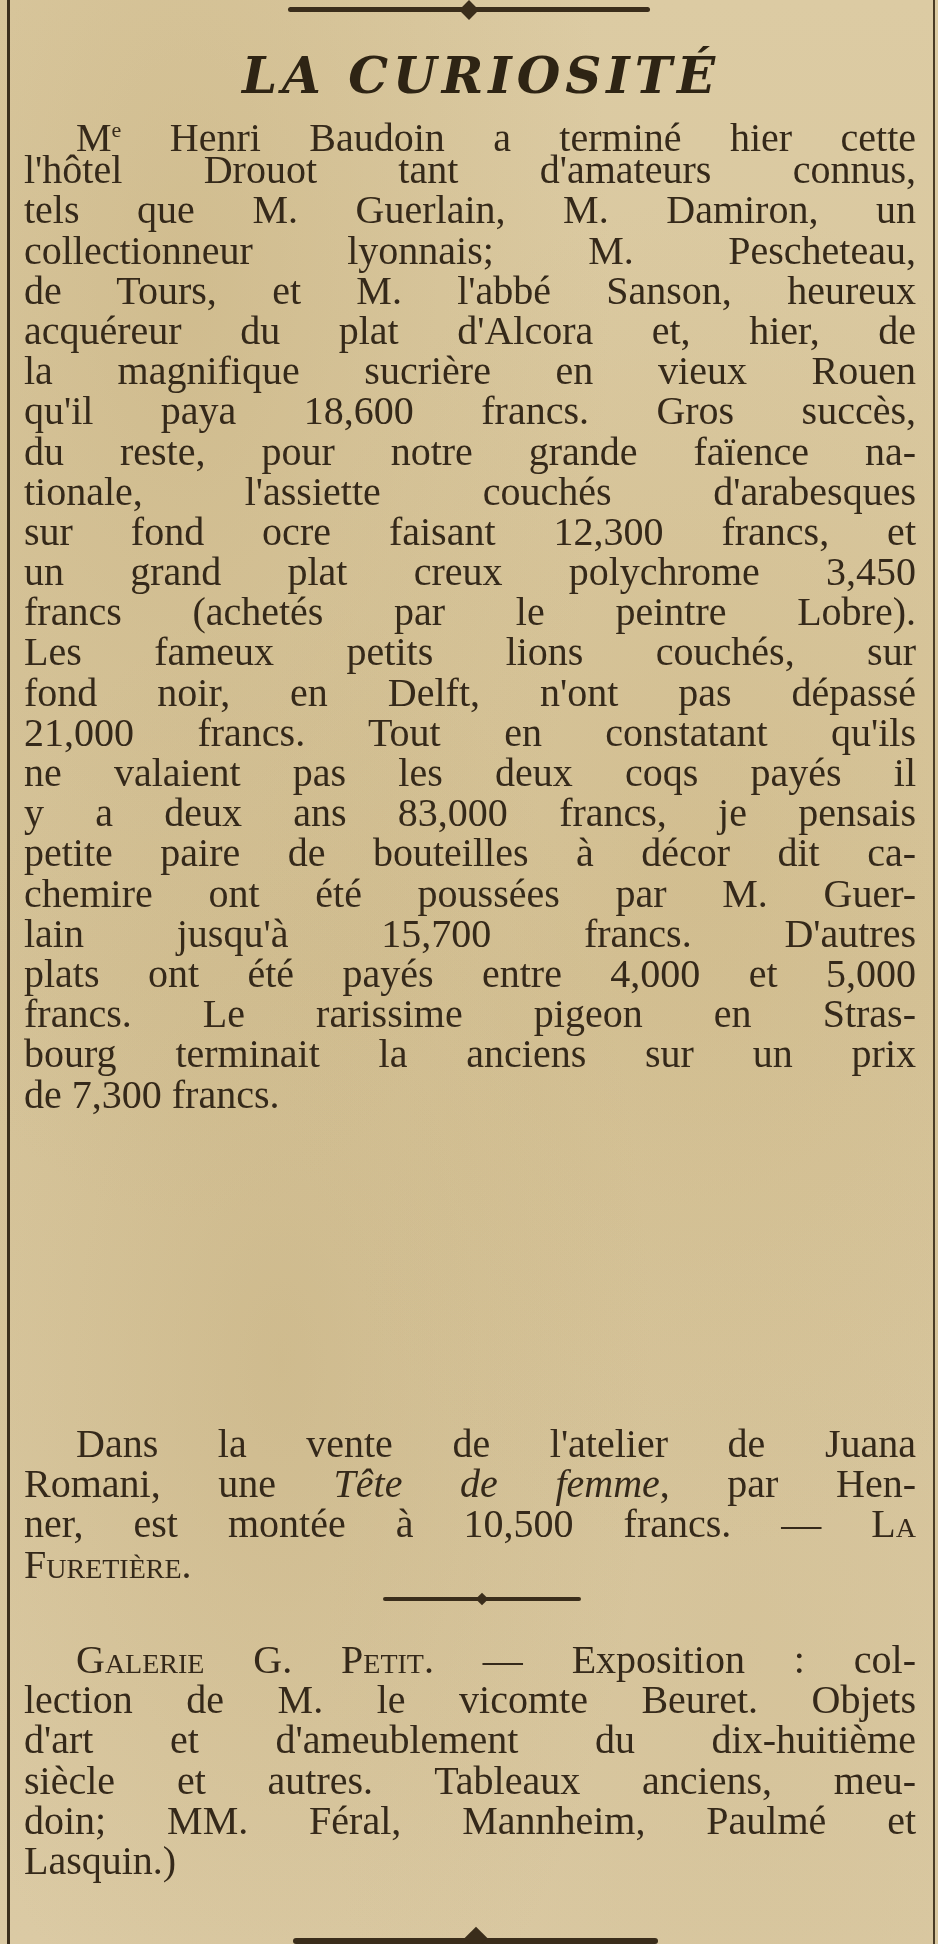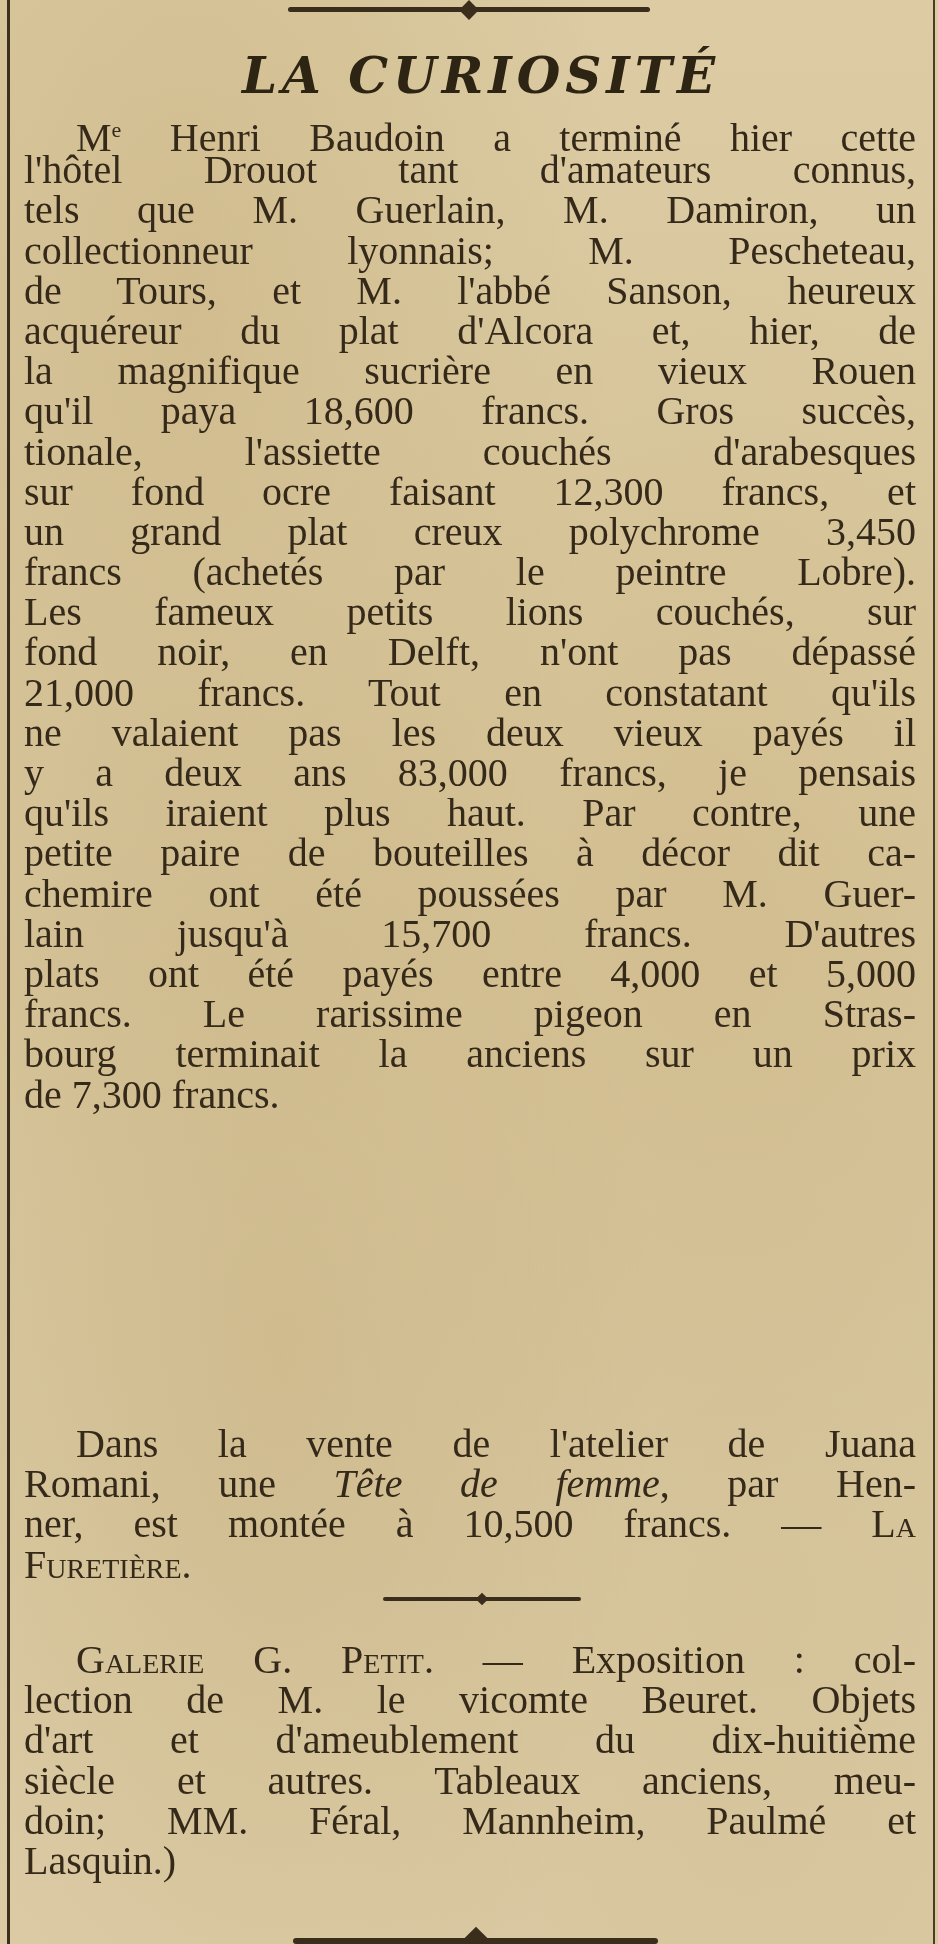--- a/index.html
+++ b/index.html
@@ -68,30 +68,30 @@
 
 <div class="article p1">
   <span class="line indent"><span>M</span><span class="sup">e</span> <span>Henri Baudoin a terminé hier cette</span></span>
   <span class="line">l'hôtel Drouot tant d'amateurs connus,</span>
   <span class="line">tels que M. Guerlain, M. Damiron, un</span>
   <span class="line">collectionneur lyonnais; M. Pescheteau,</span>
   <span class="line">de Tours, et M. l'abbé Sanson, heureux</span>
   <span class="line">acquéreur du plat d'Alcora et, hier, de</span>
   <span class="line">la magnifique sucrière en vieux Rouen</span>
   <span class="line">qu'il paya 18,600 francs. Gros succès,</span>
+  <span class="line">du reste, pour notre grande faïence na-</span>
   <span class="line">tionale, l'assiette couchés d'arabesques</span>
   <span class="line">sur fond ocre faisant 12,300 francs, et</span>
   <span class="line">un grand plat creux polychrome 3,450</span>
   <span class="line">francs (achetés par le peintre Lobre).</span>
   <span class="line">Les fameux petits lions couchés, sur</span>
   <span class="line">fond noir, en Delft, n'ont pas dépassé</span>
   <span class="line">21,000 francs. Tout en constatant qu'ils</span>
-  <span class="line">ne valaient pas les deux vieux payés il</span>
+  <span class="line">ne valaient pas les deux coqs payés il</span>
   <span class="line">y a deux ans 83,000 francs, je pensais</span>
-  <span class="line">qu'ils iraient plus haut. Par contre, une</span>
   <span class="line">petite paire de bouteilles à décor dit ca-</span>
   <span class="line">chemire ont été poussées par M. Guer-</span>
   <span class="line">lain jusqu'à 15,700 francs. D'autres</span>
   <span class="line">plats ont été payés entre 4,000 et 5,000</span>
   <span class="line">francs. Le rarissime pigeon en Stras-</span>
   <span class="line">bourg terminait la anciens sur un prix</span>
   <span class="line last">de 7,300 francs.</span>
 </div>
 
 <div class="article p2">

